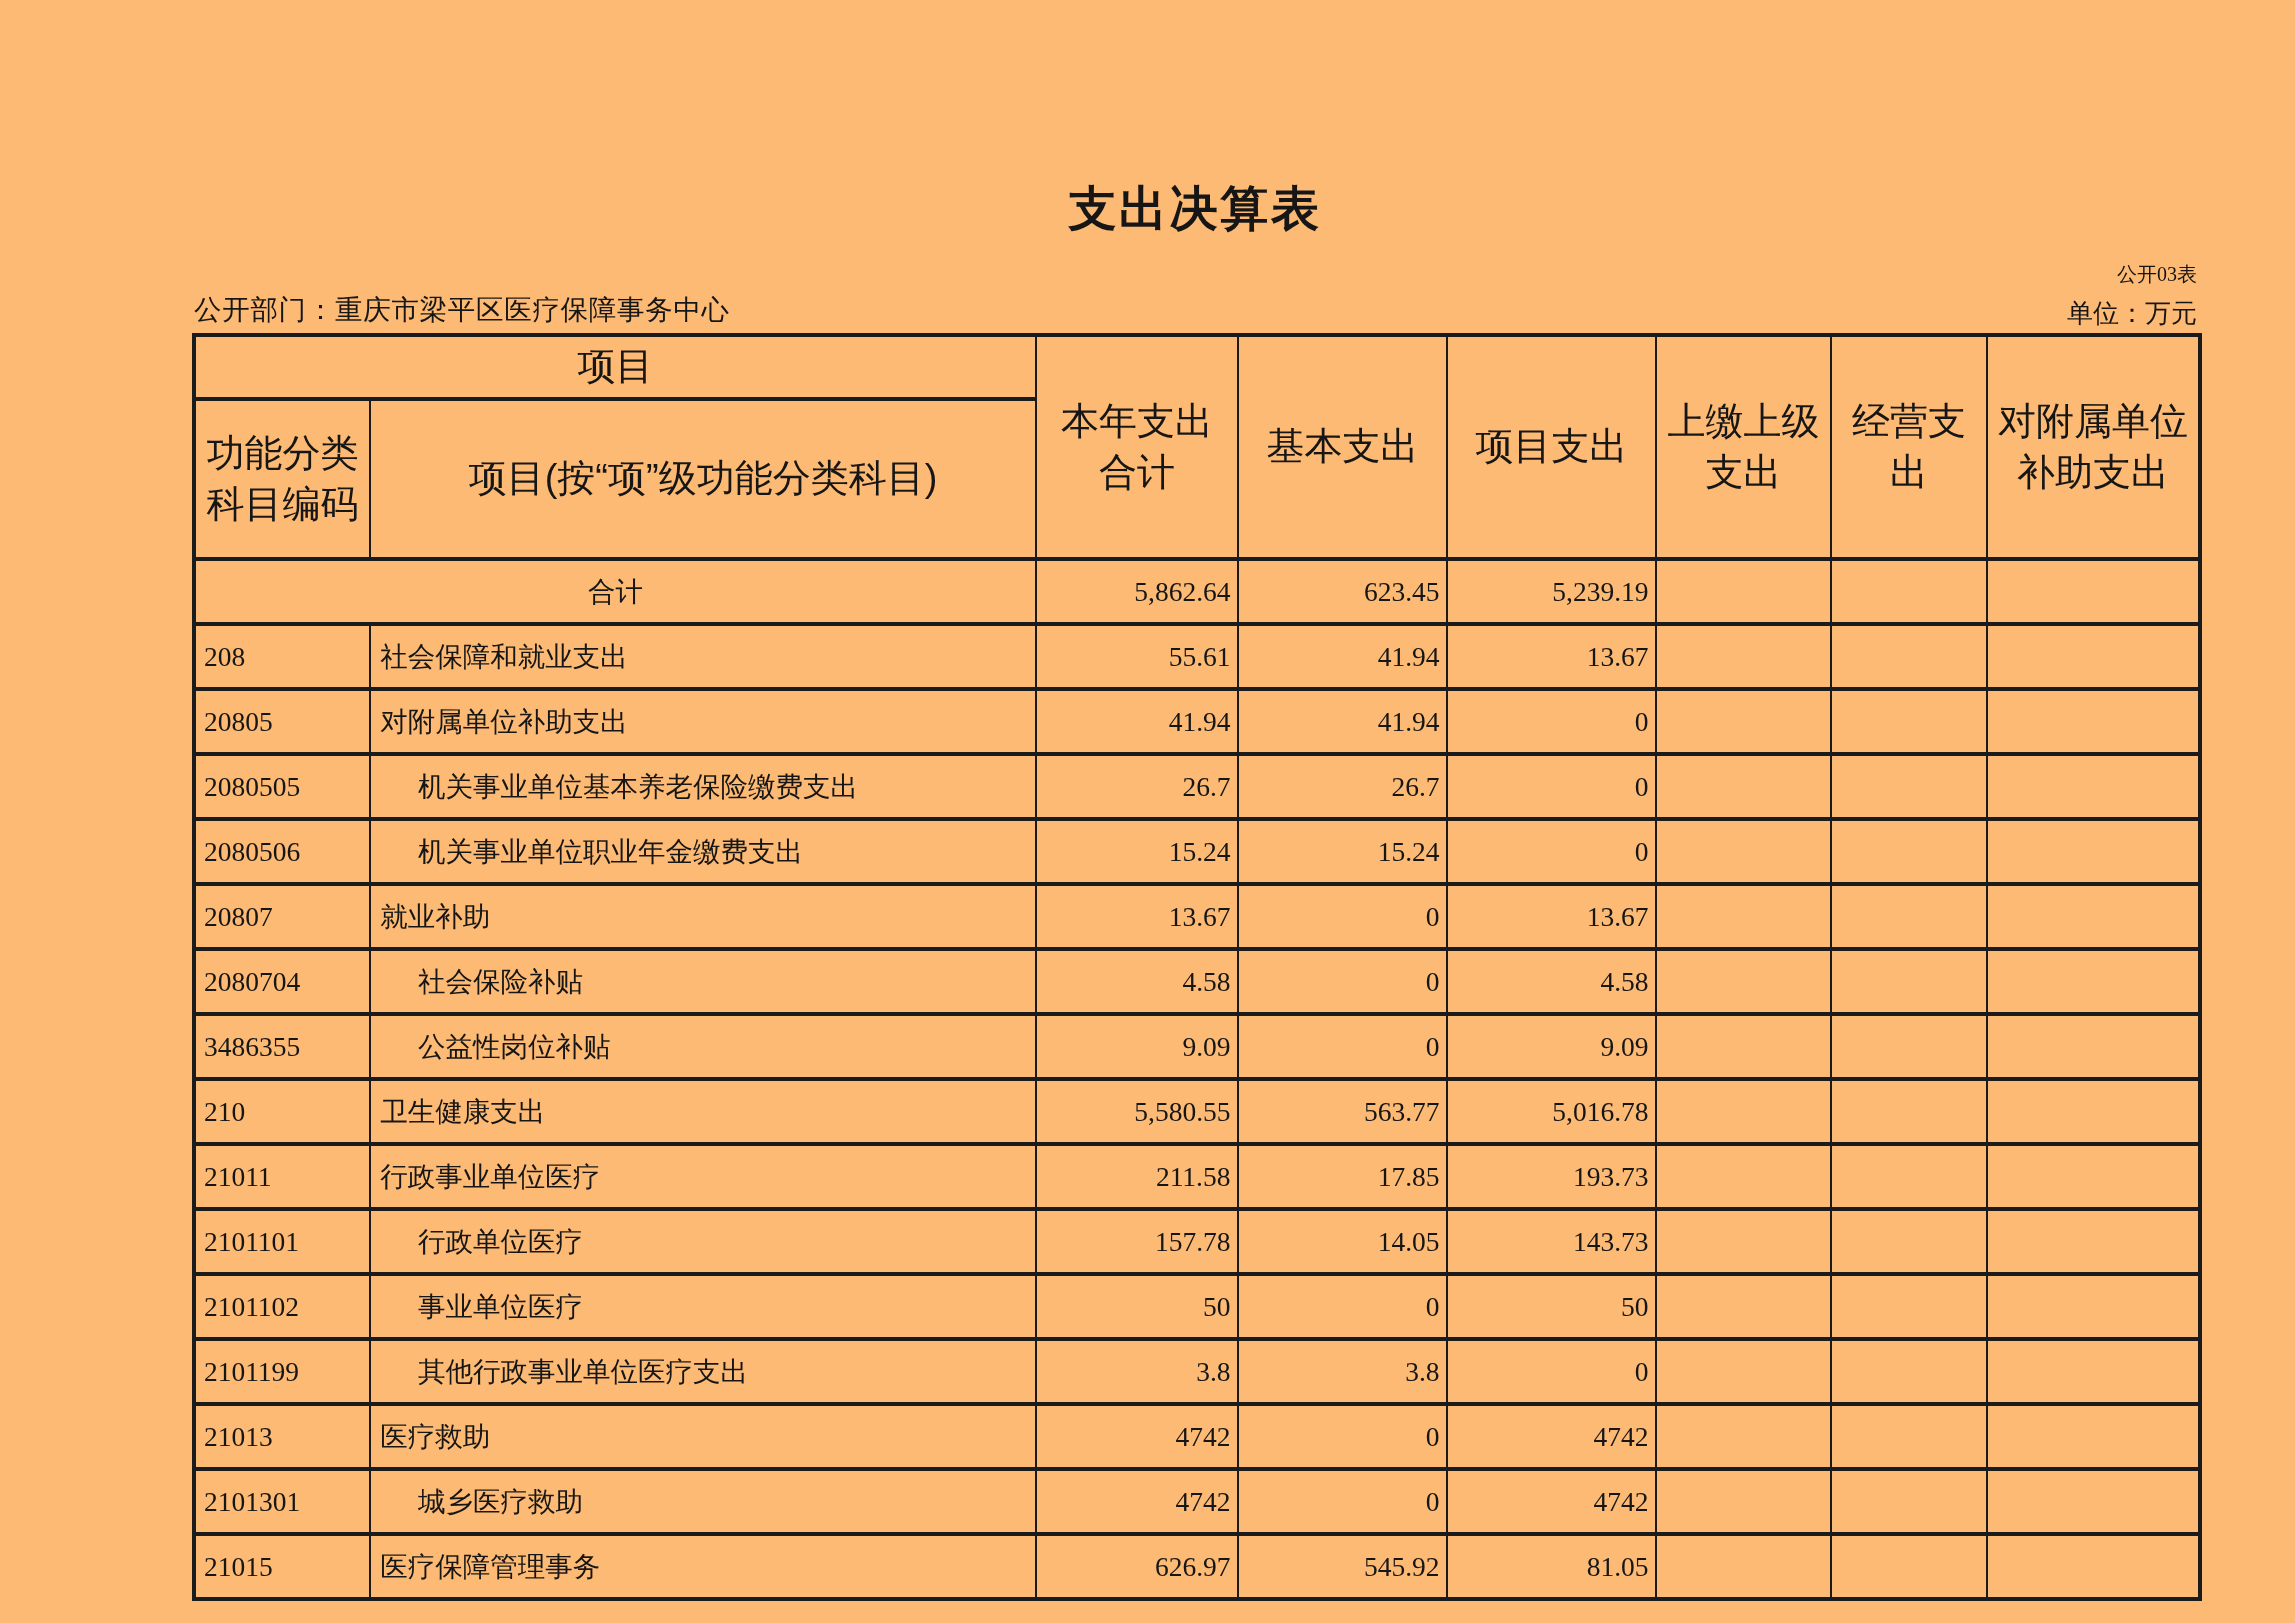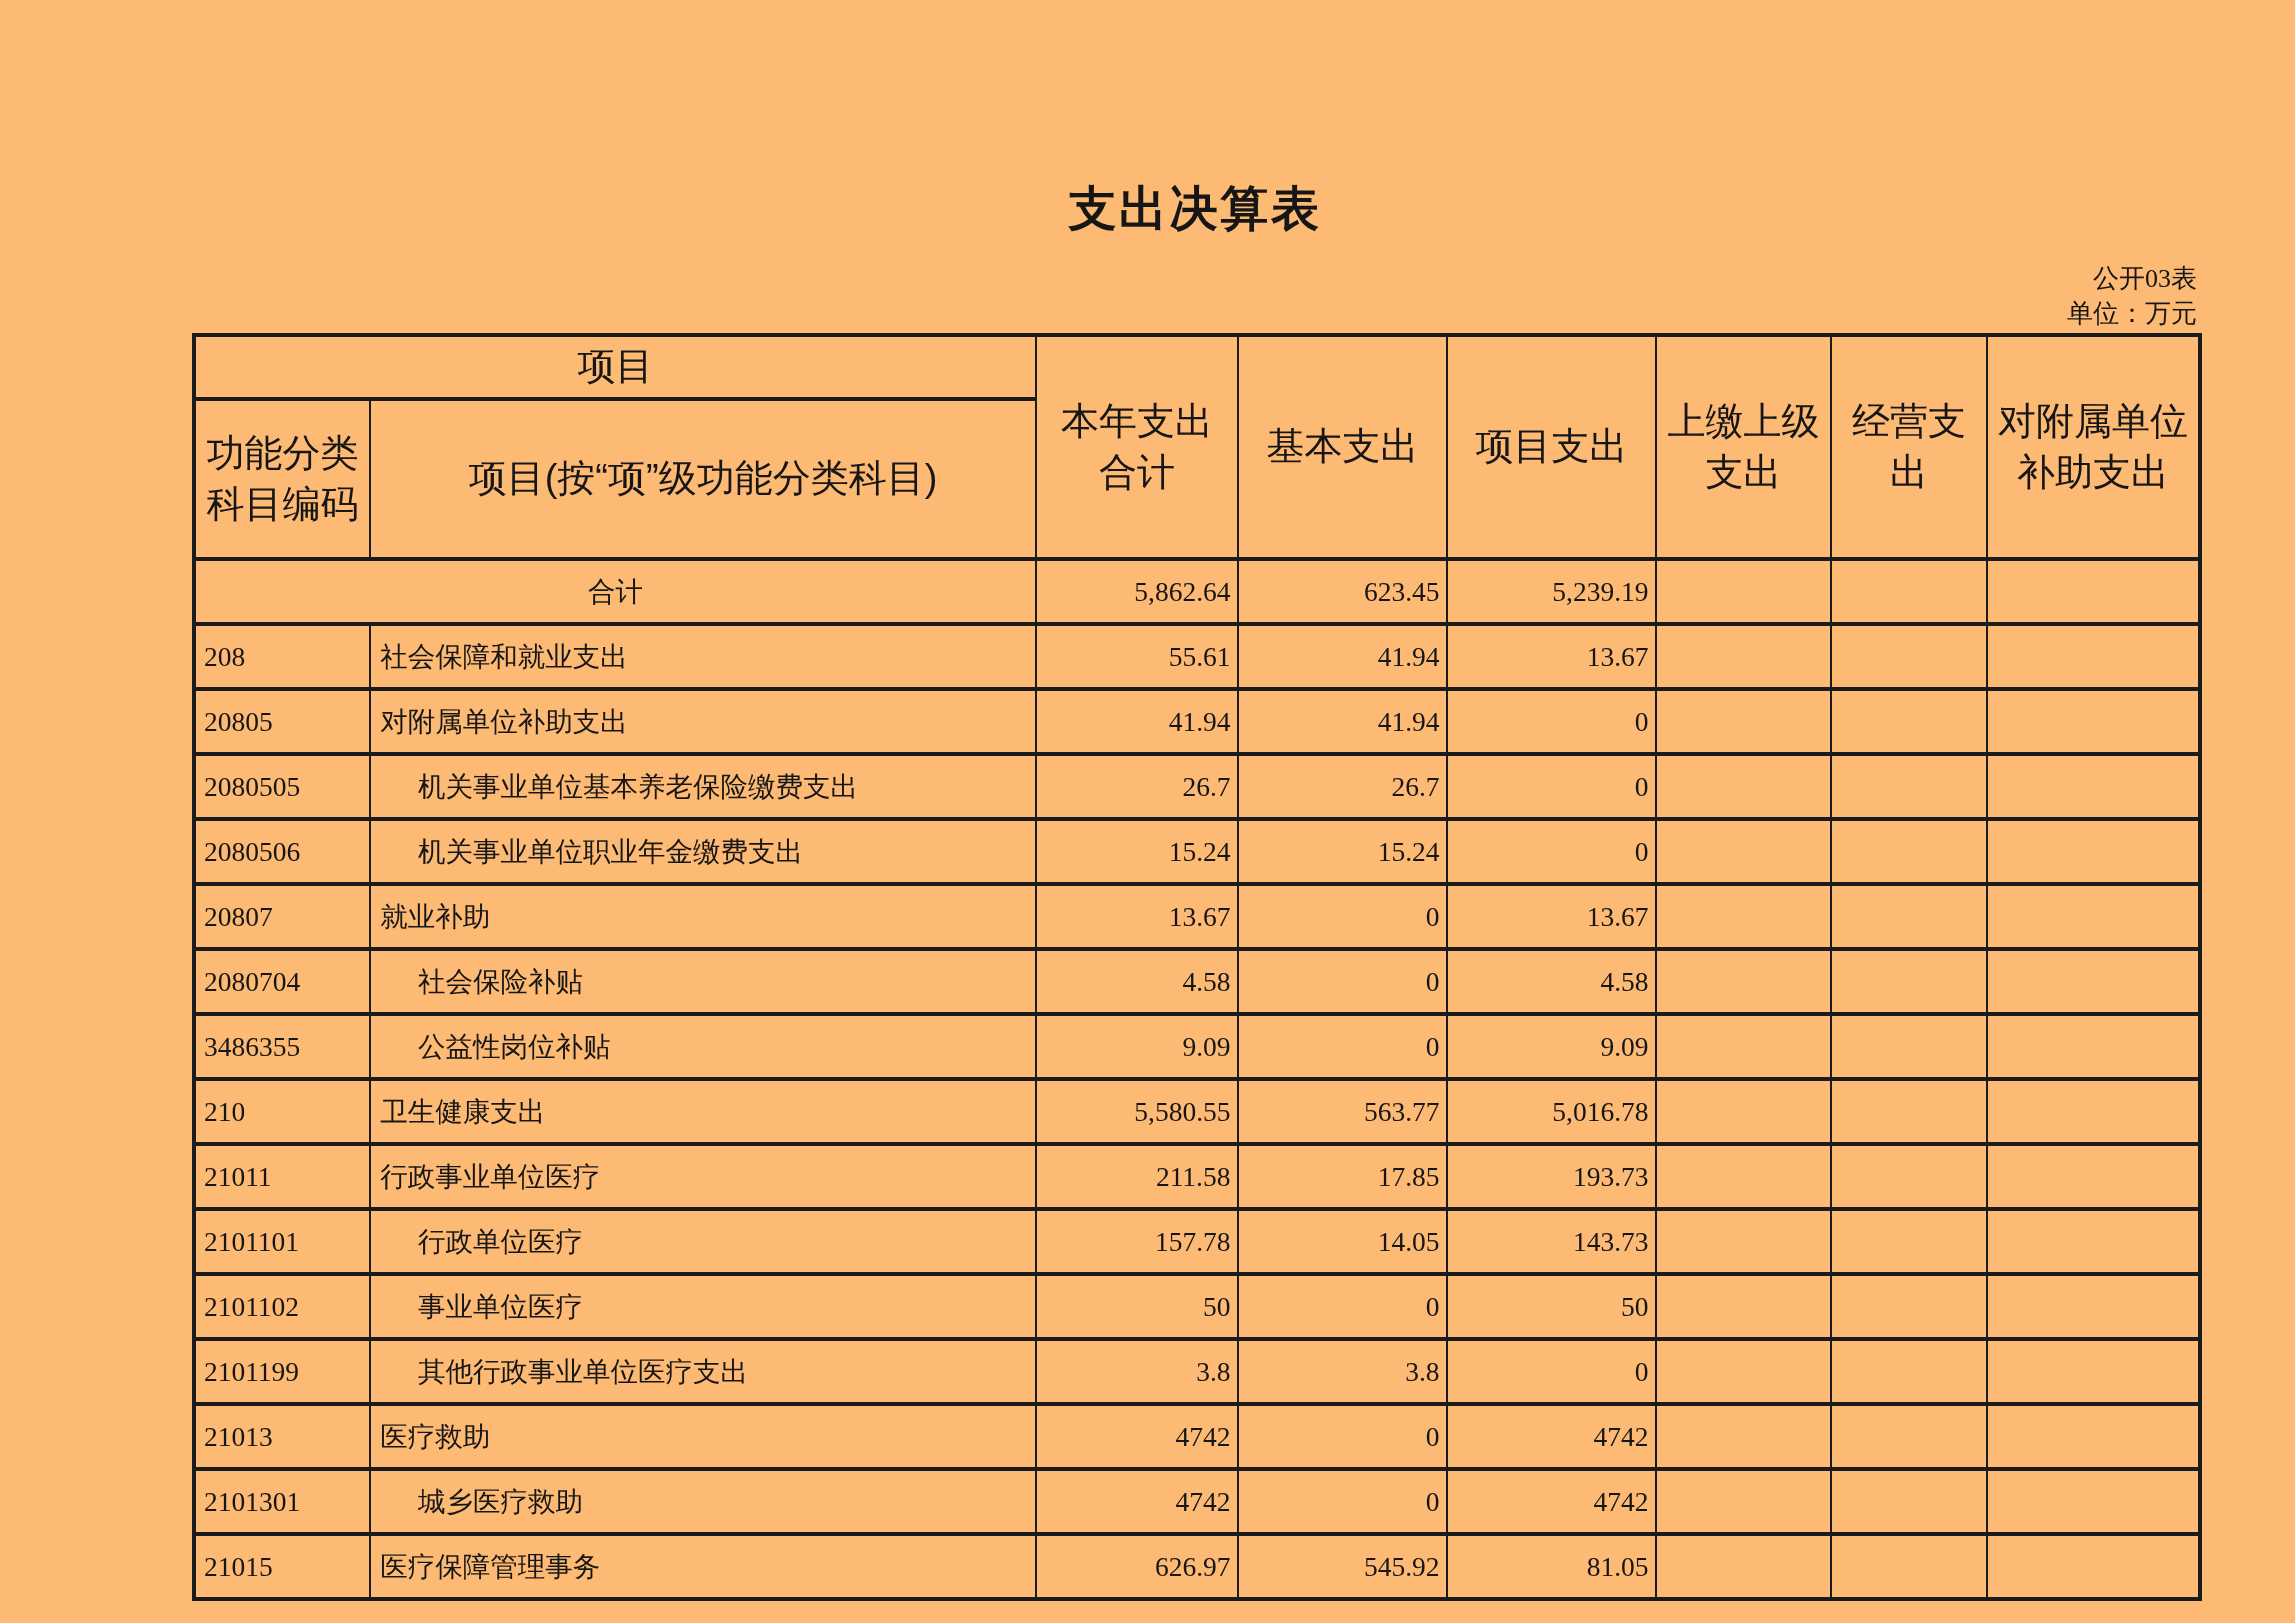--- a/index.html
+++ b/index.html
@@ -16,21 +16,21 @@
     position: absolute;
     top: 177px; left: 192px; width: 2006px;
     text-align: center;
     font-size: 48px;
     font-weight: bold;
     letter-spacing: 2.6px;
   }
   .form-code {
     position: absolute;
     top: 261px; right: 98px;
-    font-size: 26px;
+    font-size: 20px;
   }
   .dept-line {
     position: absolute;
     top: 292px; left: 194px;
     font-size: 27.5px;
     letter-spacing: 0.7px;
   }
   .unit-line {
     position: absolute;
     top: 296px; right: 98px;
@@ -81,20 +81,21 @@
   }
 </style>
 </head>
 <body>
 
 <div class="page">
 
   <div class="doc-title">支出决算表</div>
 
   <div class="form-code">公开03表</div>
+  <div class="dept-line">公开部门：重庆市梁平区医疗保障事务中心</div>
   <div class="unit-line">单位：万元</div>
 
   <table class="main">
     <colgroup>
       <col style="width:176px">
       <col style="width:666px">
       <col style="width:202px">
       <col style="width:209px">
       <col style="width:209px">
       <col style="width:175px">

